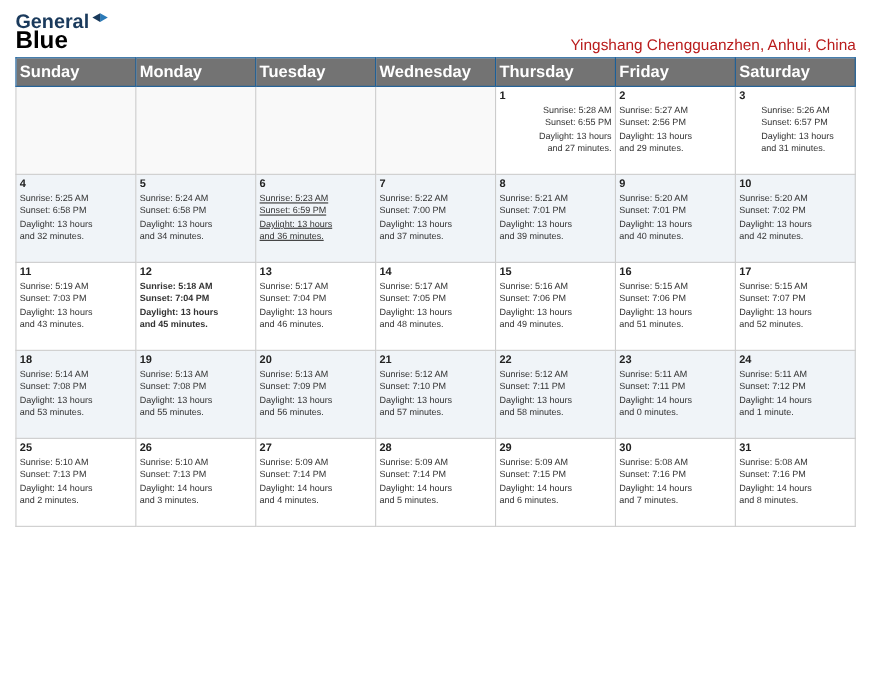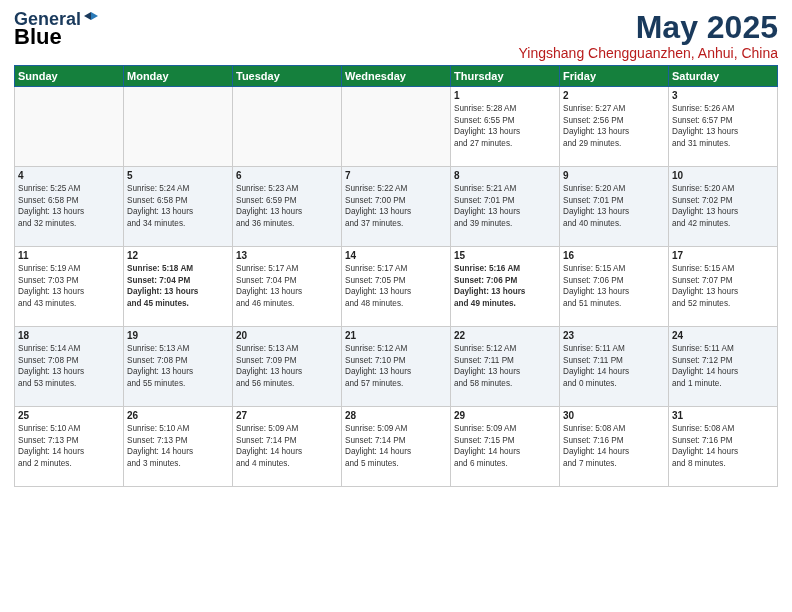--- a/index.html
+++ b/index.html
@@ -10,21 +10,21 @@
       background: #fff;
       overflow: hidden;
     }
     .page {
       width: 792px;
       height: 612px;
       padding: 10px 14px;
     }
     .header {
       display: flex;
-      align-items: flex-start;
+      align-items: flex-end;
       justify-content: space-between;
       margin-bottom: 4px;
     }
     .logo {
       display: flex;
       flex-direction: column;
       align-items: flex-start;
     }
     .logo-text {
       display: flex;
@@ -53,23 +53,23 @@
     .cal-subtitle {
       font-size: 14px;
       color: #b91c1c;
     }
     .calendar {
       width: 100%;
       border-collapse: collapse;
       table-layout: fixed;
     }
     .calendar th {
-      background: #15803d;
+      background: #737373;
       color: #fff;
-      font-size: 11px;
+      font-size: 15px;
       font-weight: bold;
       padding: 4px 3px;
       text-align: left;
       border: 1px solid #1a5f9a;
     }
     .calendar td {
       border: 1px solid #ccc;
       vertical-align: top;
       padding: 3px 3px;
       font-size: 8.5px;
@@ -109,21 +109,20 @@
         <svg class="logo-icon" viewBox="0 0 18 18">
           <polygon points="9,2 16,6 9,10" fill="#2a7ab8"></polygon>
           <polygon points="9,2 2,6 9,10" fill="#1a3a5c"></polygon>
         </svg>
       </div>
       <div class="logo-text" style="margin-top:-2px;">
         <span class="logo-blue" style="font-size:22px;font-weight:bold;">Blue</span>
       </div>
     </div>
     <div class="title-block">
-      <div class="cal-title">May 2025</div>
       <div class="cal-subtitle">Yingshang Chengguanzhen, Anhui, China</div>
     </div>
   </div>
 
   <table class="calendar">
     <thead>
       <tr>
       <th>Sunday</th>
           <th>Monday</th>
           <th>Tuesday</th>
@@ -134,35 +133,35 @@
         </tr>
     </thead>
     <tbody id="cal-body">
     <tr>
           <td class="empty"></td>
           <td class="empty"></td>
           <td class="empty"></td>
           <td class="empty"></td>
           <td>
             <span class="day-num">1</span>
-            <div class="day-text" style="white-space: pre-line;">Sunrise: 5:28 AM
+            <div class="day-text" style="white-space: pre-line; text-align: right;">Sunrise: 5:28 AM
 Sunset: 6:55 PM
 Daylight: 13 hours
 and 27 minutes.</div>
           </td>
           <td>
             <span class="day-num">2</span>
             <div class="day-text" style="white-space: pre-line;">Sunrise: 5:27 AM
 Sunset: 2:56 PM
 Daylight: 13 hours
 and 29 minutes.</div>
           </td>
           <td>
             <span class="day-num">3</span>
-            <div class="day-text" style="white-space: pre-line;">Sunrise: 5:26 AM
+            <div class="day-text" style="white-space: pre-line; margin-left: 20px;">Sunrise: 5:26 AM
 Sunset: 6:57 PM
 Daylight: 13 hours
 and 31 minutes.</div>
           </td>
         </tr>
         <tr>
           <td>
             <span class="day-num">4</span>
             <div class="day-text" style="white-space: pre-line;">Sunrise: 5:25 AM
 Sunset: 6:58 PM
@@ -171,21 +170,21 @@
           </td>
           <td>
             <span class="day-num">5</span>
             <div class="day-text" style="white-space: pre-line;">Sunrise: 5:24 AM
 Sunset: 6:58 PM
 Daylight: 13 hours
 and 34 minutes.</div>
           </td>
           <td>
             <span class="day-num">6</span>
-            <div class="day-text" style="white-space: pre-line;">Sunrise: 5:23 AM
+            <div class="day-text" style="white-space: pre-line; text-decoration: underline;">Sunrise: 5:23 AM
 Sunset: 6:59 PM
 Daylight: 13 hours
 and 36 minutes.</div>
           </td>
           <td>
             <span class="day-num">7</span>
             <div class="day-text" style="white-space: pre-line;">Sunrise: 5:22 AM
 Sunset: 7:00 PM
 Daylight: 13 hours
 and 37 minutes.</div>
@@ -236,21 +235,21 @@
           </td>
           <td>
             <span class="day-num">14</span>
             <div class="day-text" style="white-space: pre-line;">Sunrise: 5:17 AM
 Sunset: 7:05 PM
 Daylight: 13 hours
 and 48 minutes.</div>
           </td>
           <td>
             <span class="day-num">15</span>
-            <div class="day-text" style="white-space: pre-line; font-weight: bold;">Sunrise: 5:16 AM
+            <div class="day-text" style="white-space: pre-line;">Sunrise: 5:16 AM
 Sunset: 7:06 PM
 Daylight: 13 hours
 and 49 minutes.</div>
           </td>
           <td>
             <span class="day-num">16</span>
             <div class="day-text" style="white-space: pre-line;">Sunrise: 5:15 AM
 Sunset: 7:06 PM
 Daylight: 13 hours
 and 51 minutes.</div>

